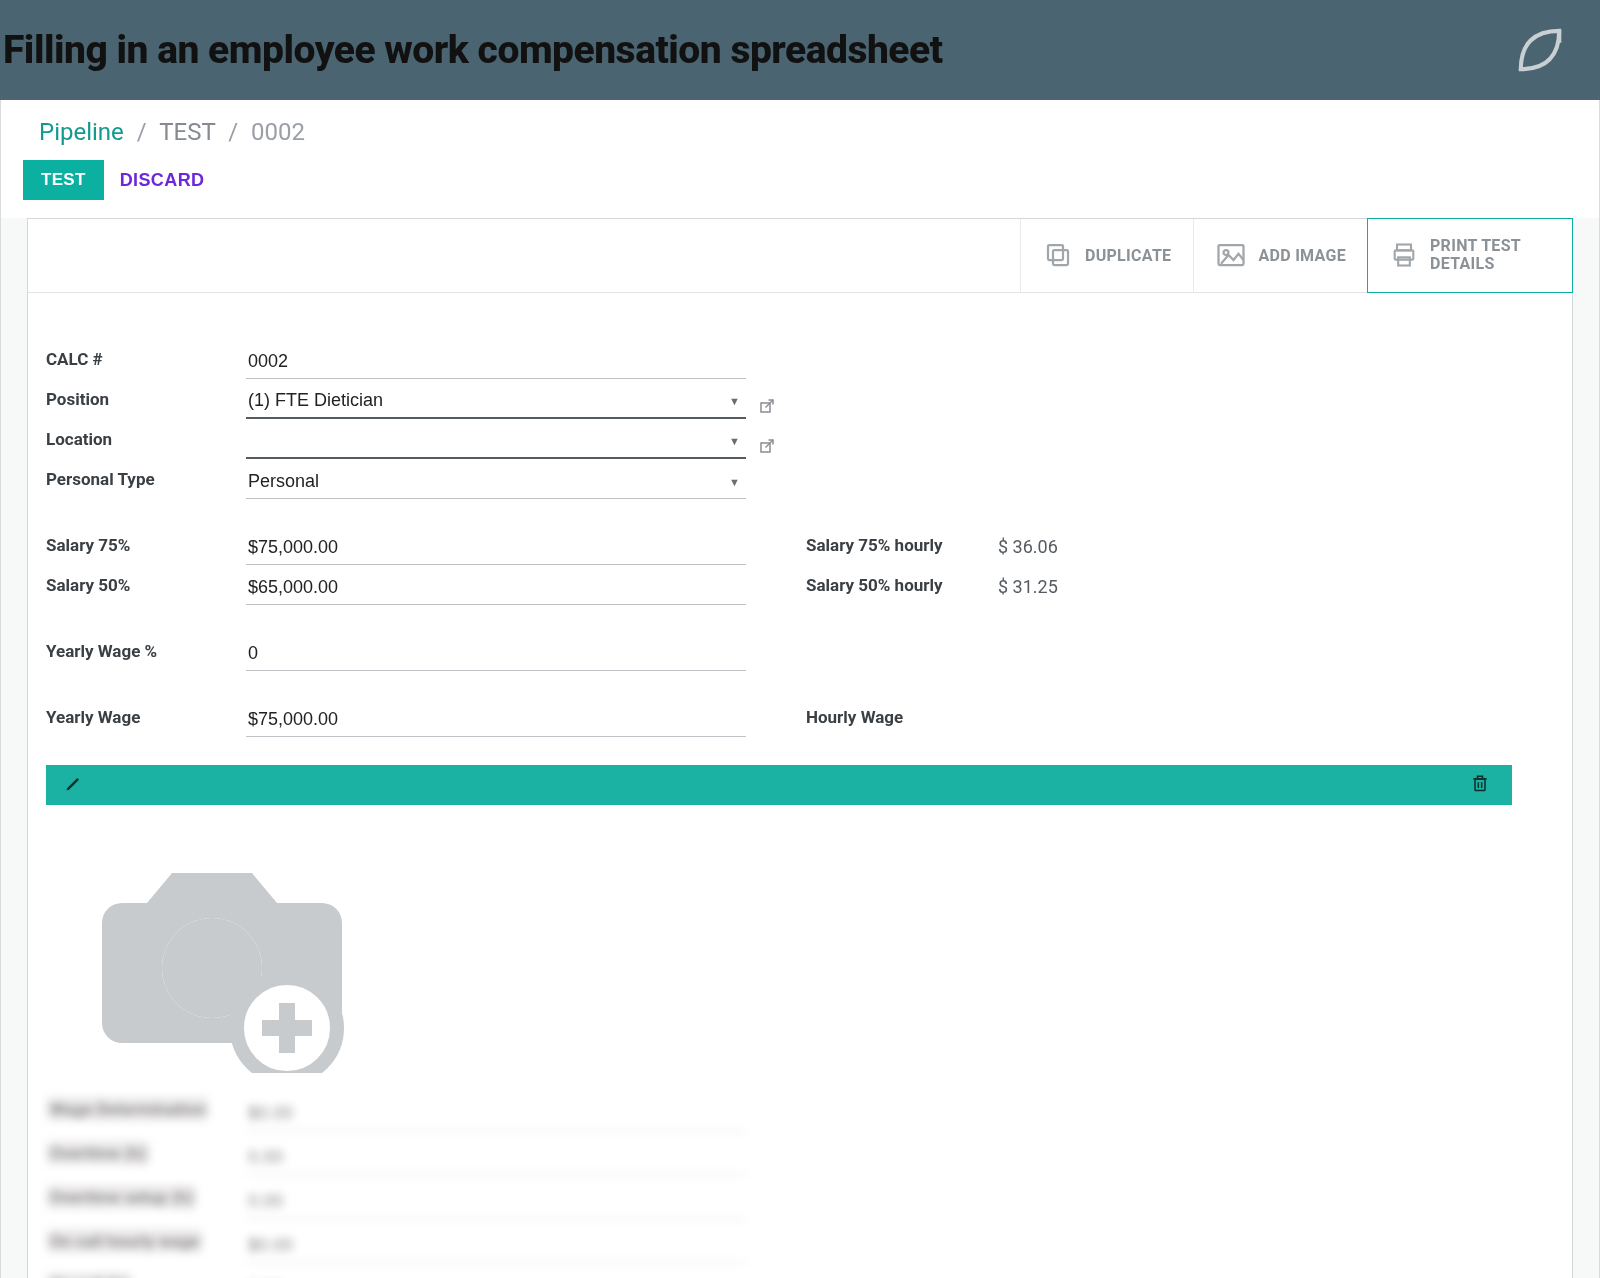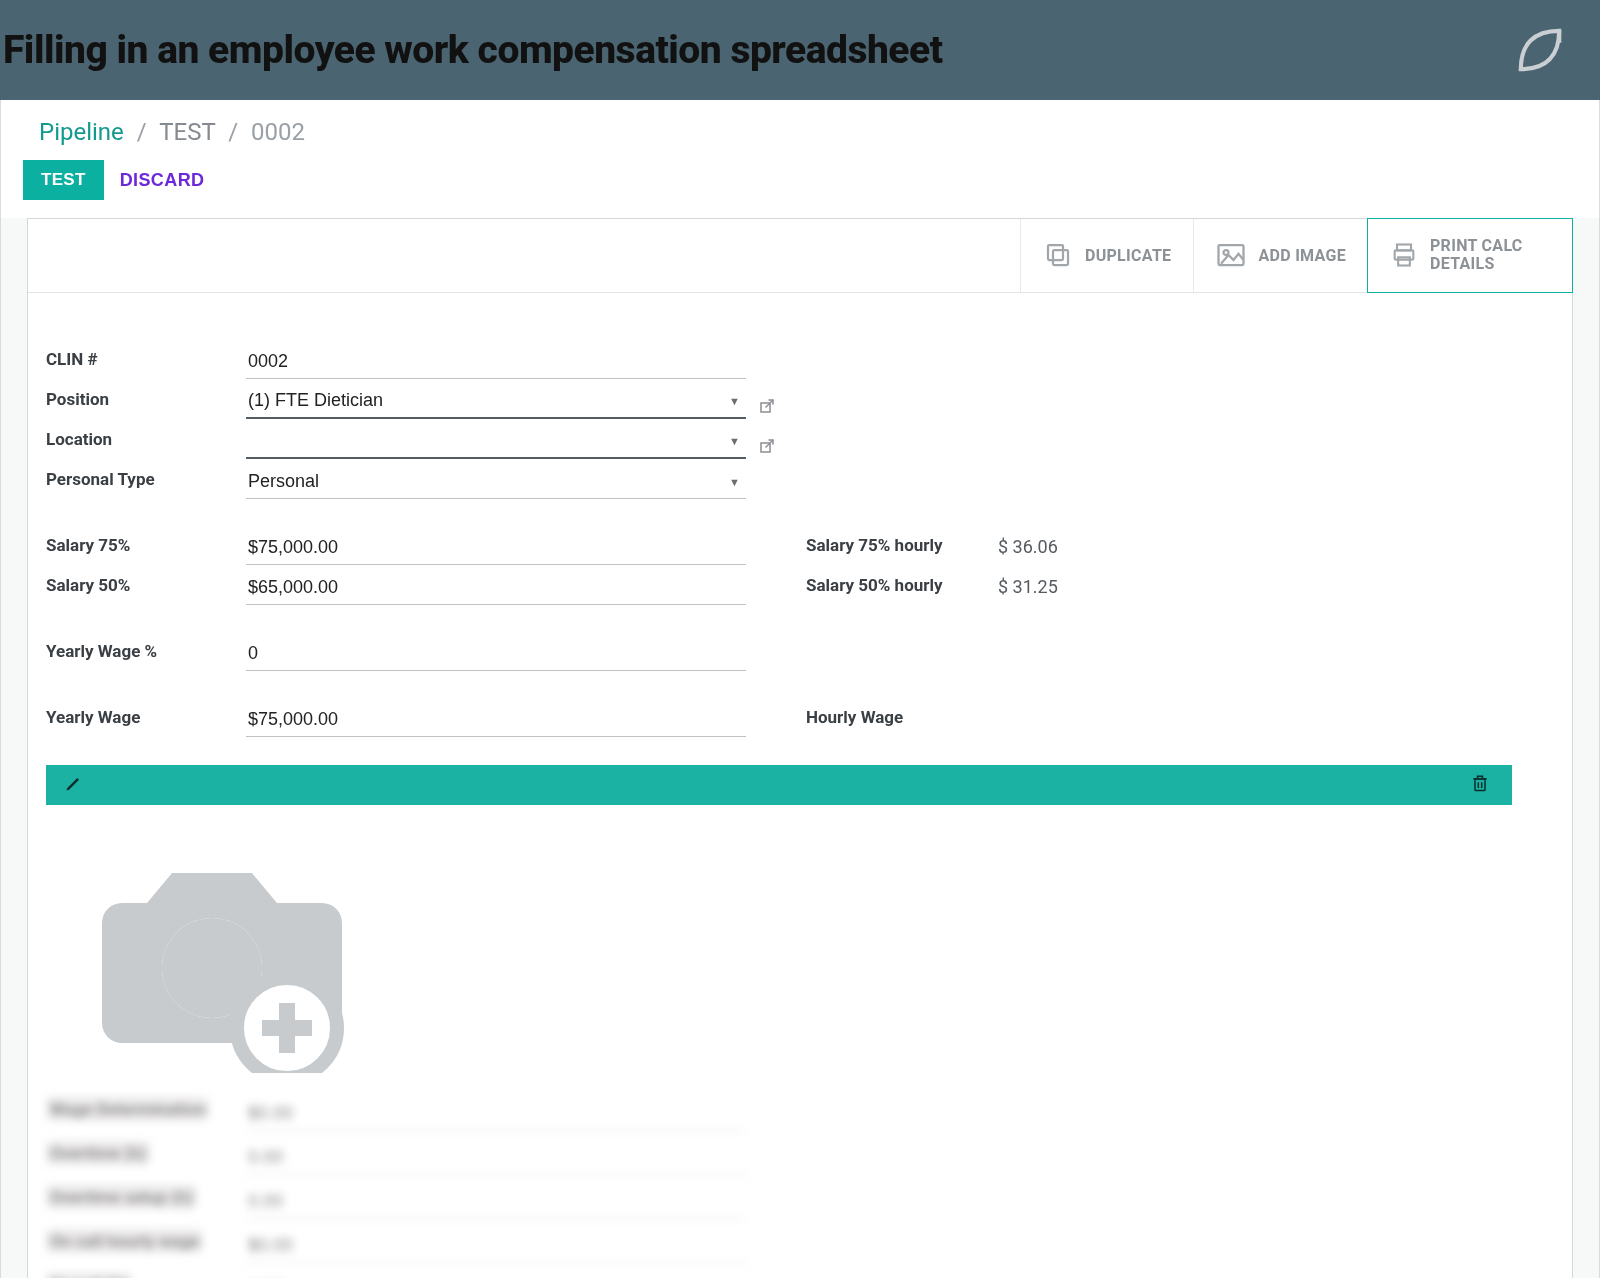--- a/index.html
+++ b/index.html
@@ -88,27 +88,27 @@
           <span>ADD IMAGE</span>
         </div>
         <div class="sheet-tab active">
           <span class="ico">
             <svg width="28" height="28" viewBox="0 0 24 24" fill="none" stroke="#a1a6aa" stroke-width="1.8">
                 <rect x="6" y="3" width="12" height="5"></rect>
                 <rect x="4" y="8" width="16" height="8" rx="1"></rect>
                 <rect x="7" y="14" width="10" height="7"></rect>
               </svg>
           </span>
-          <span style="max-width:120px;line-height:1.15;">PRINT CALC DETAILS</span>
+          <span style="max-width:120px;line-height:1.15;">PRINT TEST DETAILS</span>
         </div>
       </div>
 
       <div class="sheet-body">
         <div class="form-grid">
-          <div class="lbl">CLIN #</div>
+          <div class="lbl">CALC #</div>
           <input class="inp" value="0002" style="">
           <div></div>
             <div></div>
             <div></div>
 
           <div class="lbl">Position</div>
           <div class="sel-wrap">
             <input class="inp heavy" value="(1) FTE Dietician" style="">
             <span class="sel-caret">▼</span>
           </div>

